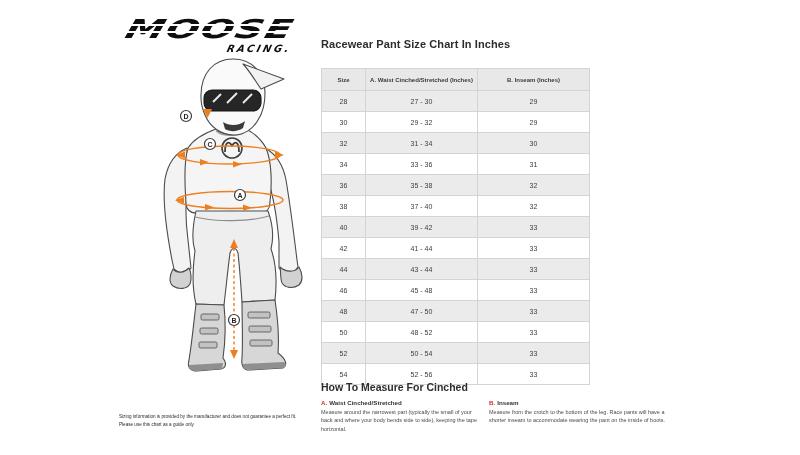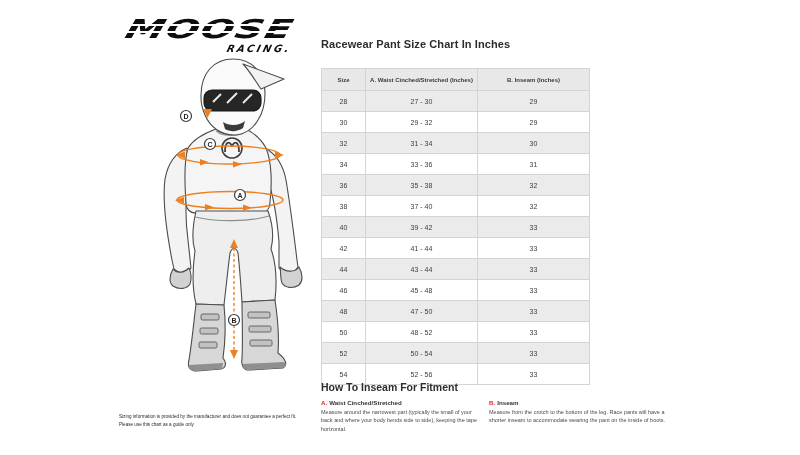--- a/index.html
+++ b/index.html
@@ -236,21 +236,21 @@
           </tr>
           <tr>
             <td>54</td>
             <td>52 - 56</td>
             <td>33</td>
           </tr>
         </tbody>
     </table>
   </div>
 
-  <div class="howto-heading">How To Inseam For Fitment</div>
+  <div class="howto-heading">How To Measure For Cinched</div>
 
   <div class="howto howto-a">
     <div class="howto-label">
       <span class="prefix">A.</span><span>Waist Cinched/Stretched</span>
     </div>
     <div class="howto-body">Measure around the narrowest part (typically the small of your back and where your body bends side to side), keeping the tape horizontal.</div>
   </div>
 
   <div class="howto howto-b">
     <div class="howto-label">

